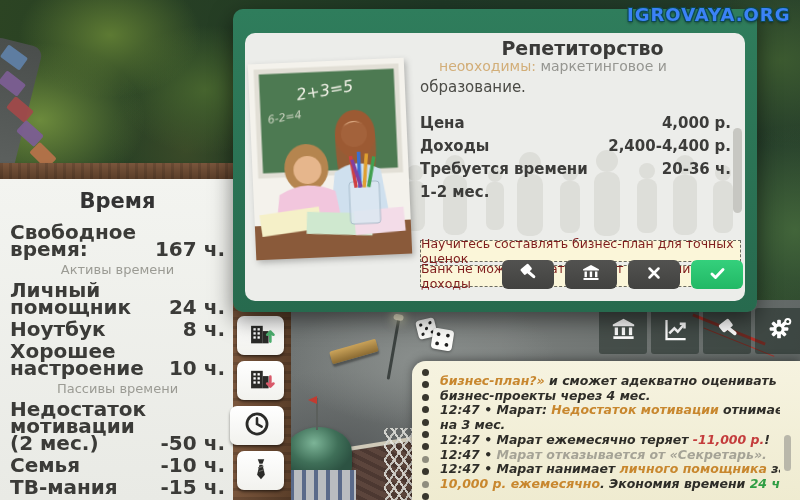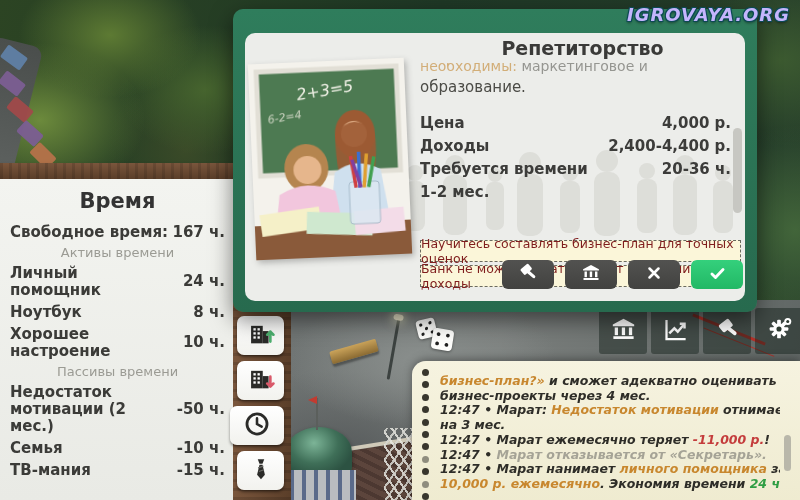--- a/index.html
+++ b/index.html
@@ -65,22 +65,22 @@
   .wood-h { left:0; top:163px; width:233px; height:16px; box-shadow:0 2px 3px rgba(0,0,0,.4); }
   .wood-v { left:233px; top:163px; width:58px; height:337px;
     background:repeating-linear-gradient(0deg, rgba(0,0,0,.12) 0 3px, rgba(0,0,0,0) 3px 9px),
                linear-gradient(90deg, #7a563c, #5a3e29); }
   
   .time-panel {
     position:absolute; left:0; top:179px; width:233px; height:321px; z-index:11;
     background:linear-gradient(#f3f4f0, #e9eae5); padding:8px 8px 0 10px; color:#3b3b38;
   }
   .tp-title { text-align:center; font-size:21px; font-weight:bold; color:#333; margin:2px 0 8px; }
-  .tp-row { display:flex; justify-content:space-between; align-items:center;
-    font-size:15px; font-weight:bold; padding:2.5px 0; line-height:17px; }
+  .tp-row { display:flex; justify-content:space-between; align-items:flex-end;
+    font-size:20px; font-weight:bold; padding:2.5px 0; line-height:17px; }
   .tp-row .lbl { max-width:162px; }
   .tp-row .val { white-space:nowrap; }
   .tp-section { text-align:center; font-size:13px; color:#9b9b94; padding:2px 0; }
   
   .side-btn { position:absolute; left:237px; width:47px; height:39px; z-index:12;
     background:linear-gradient(#ffffff,#f2f2ee); border-radius:7px;
     box-shadow:0 2px 3px rgba(0,0,0,.45); display:flex; align-items:center; justify-content:center;
     cursor:pointer; }
   .side-btn.active { left:230px; width:54px; border-radius:7px 7px 7px 7px; }
   
@@ -110,40 +110,40 @@
     box-shadow:0 8px 22px rgba(0,0,0,.5); }
   .dialog-inner { position:absolute; left:12px; right:12px; top:24px; bottom:11px;
     background:#ecedea; border-radius:10px; overflow:hidden; }
   .d-title { position:absolute; left:175px; right:0; top:4px; text-align:center;
     font-size:19px; font-weight:bold; color:#3a3a38; z-index:2; }
   .d-illustration { position:absolute; left:7px; top:28px; width:156px; height:196px;
     transform:rotate(-2.5deg); z-index:2; filter:drop-shadow(2px 3px 3px rgba(0,0,0,.25)); }
   .d-fadeline { position:absolute; left:175px; right:14px; top:30px; height:13px;
     overflow:hidden; font-size:14px; z-index:2; }
   .d-fadeline > div { position:relative; top:-5px; }
-  .d-fade-hi { color:rgba(201,152,82,.75); }
+  .d-fade-hi { color:rgba(201,152,82,.75);margin-left:19px; }
   .d-fade-rest { color:rgba(128,128,122,.8); }
   .d-line2 { position:absolute; left:175px; right:14px; top:45px; font-size:15px;
     color:#4b4b46; z-index:2; }
   .d-stats { position:absolute; left:175px; right:14px; top:78px; z-index:2; }
   .stat-row { display:flex; justify-content:space-between; height:23px; align-items:center;
     font-size:15px; font-weight:bold; color:#3c3c3a; }
   .d-scroll { position:absolute; right:3px; top:95px; width:9px; height:85px;
     background:#c7c7c2; border-radius:5px; z-index:3; cursor:pointer; }
   .d-notice { position:absolute; left:175px; right:4px; height:22px; z-index:2;
     background:#fbf6d9; border:1px dashed #6a6a60; display:flex; align-items:center;
     justify-content:center; font-size:12.5px; color:#7f1d1d; }
   .d-buttons { position:absolute; right:2px; top:227px; display:flex; gap:11px; z-index:2; }
   .d-btn { width:52px; height:29px; border:none; border-radius:6px; cursor:pointer;
     background:linear-gradient(#525250,#424240); display:flex; align-items:center; justify-content:center; }
   .d-btn.green { background:linear-gradient(#34d07c,#22b865); }
   .silhouettes { position:absolute; left:150px; right:0; top:70px; height:140px; z-index:1; opacity:.55; }
   
   .watermark { position:absolute; left:627px; top:4px; z-index:40; font-size:18px;
-    font-weight:bold; font-style:italic; letter-spacing:1px; color:#c4b5fd;
+    font-weight:bold; letter-spacing:1px; color:#3b82f6;
     text-shadow:-1px -1px 0 #0c4a54, 1px -1px 0 #0c4a54, -1px 1px 0 #0c4a54,
                 1px 1px 0 #0c4a54, 0 2px 3px rgba(0,0,0,.5); }
 </style>
 </head>
 <body>
 
 <div class="stage">
 
   <div class="scene"></div>
   <div class="track-band"></div>

